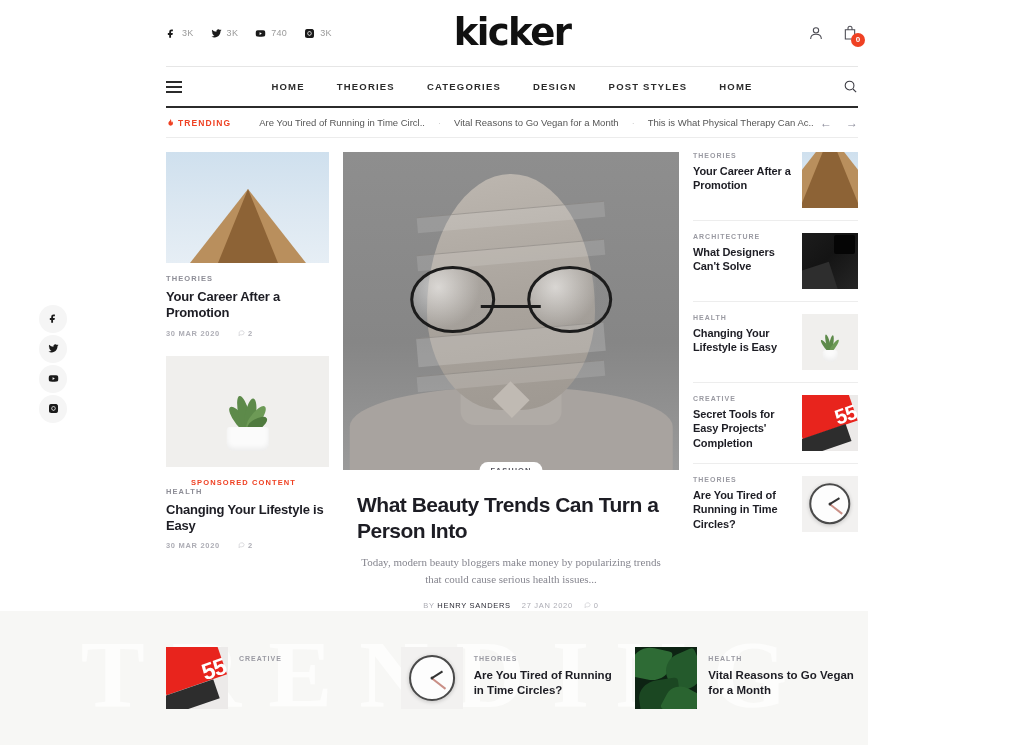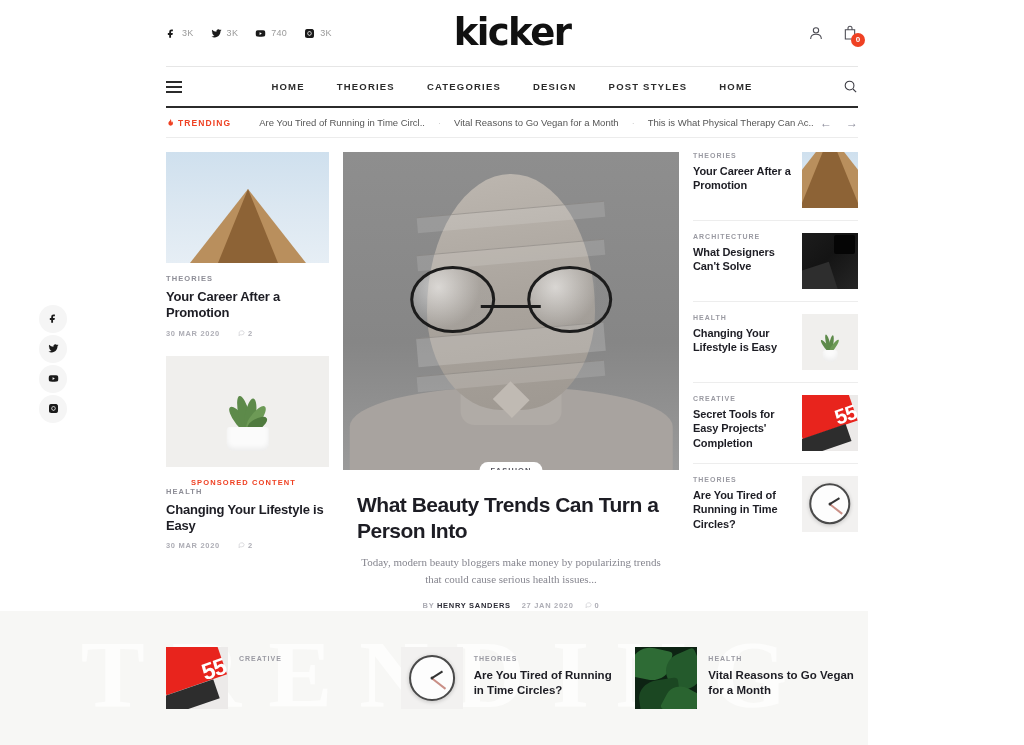--- a/index.html
+++ b/index.html
@@ -289,21 +289,21 @@
   }
   .feature-meta {
     display: flex;
     align-items: center;
     justify-content: center;
     gap: 11px;
     margin-top: 13px;
     font-size: 7.5px;
     letter-spacing: .7px;
     color: #adadb5;
-    font-weight: bold;
+    font-weight: normal;
   }
   .feature-meta .author { color: #2b2b35; }
 
   
   .rcard {
     display: flex;
     gap: 9px;
     align-items: flex-start;
     padding: 12px 0;
     border-bottom: 1px solid #ededed;

